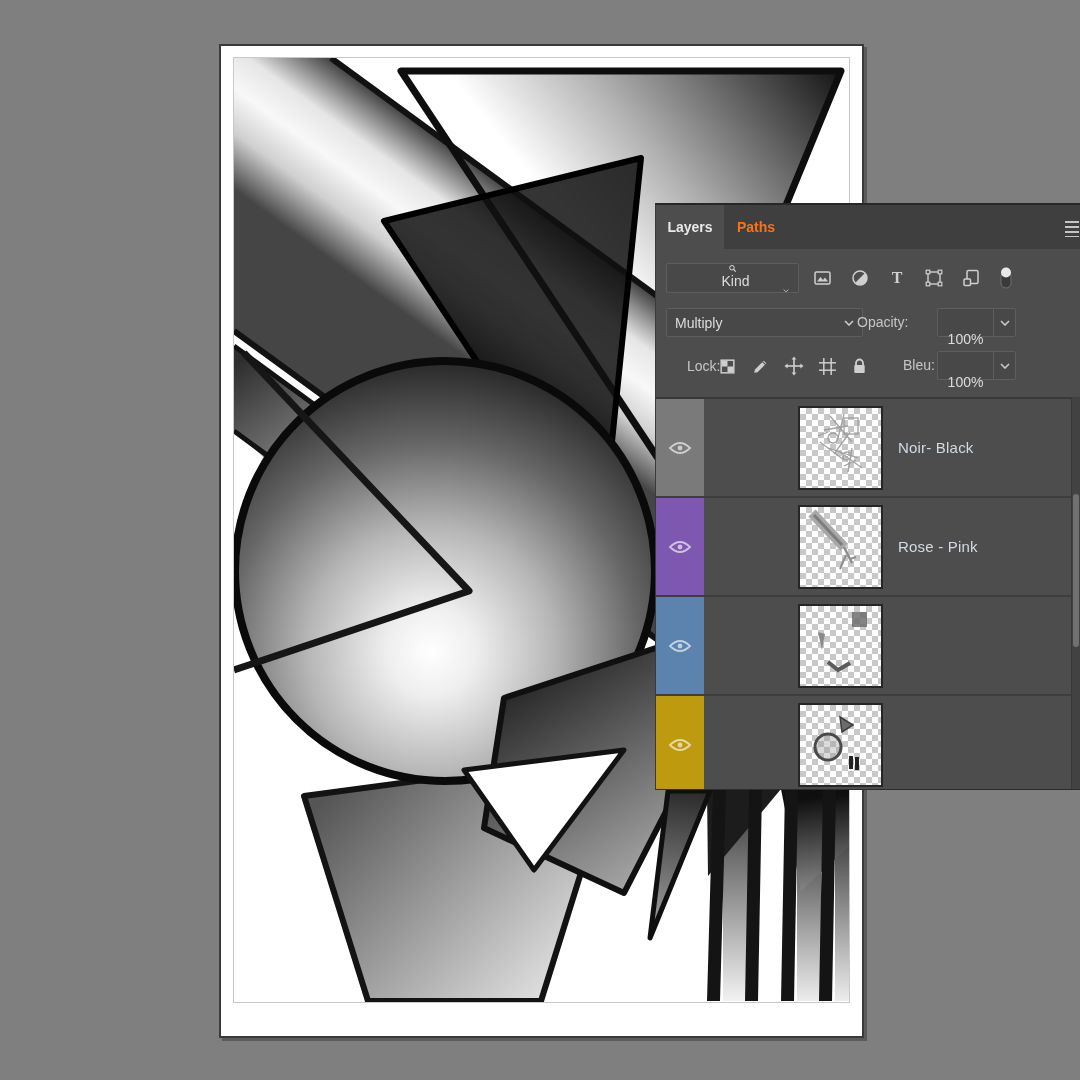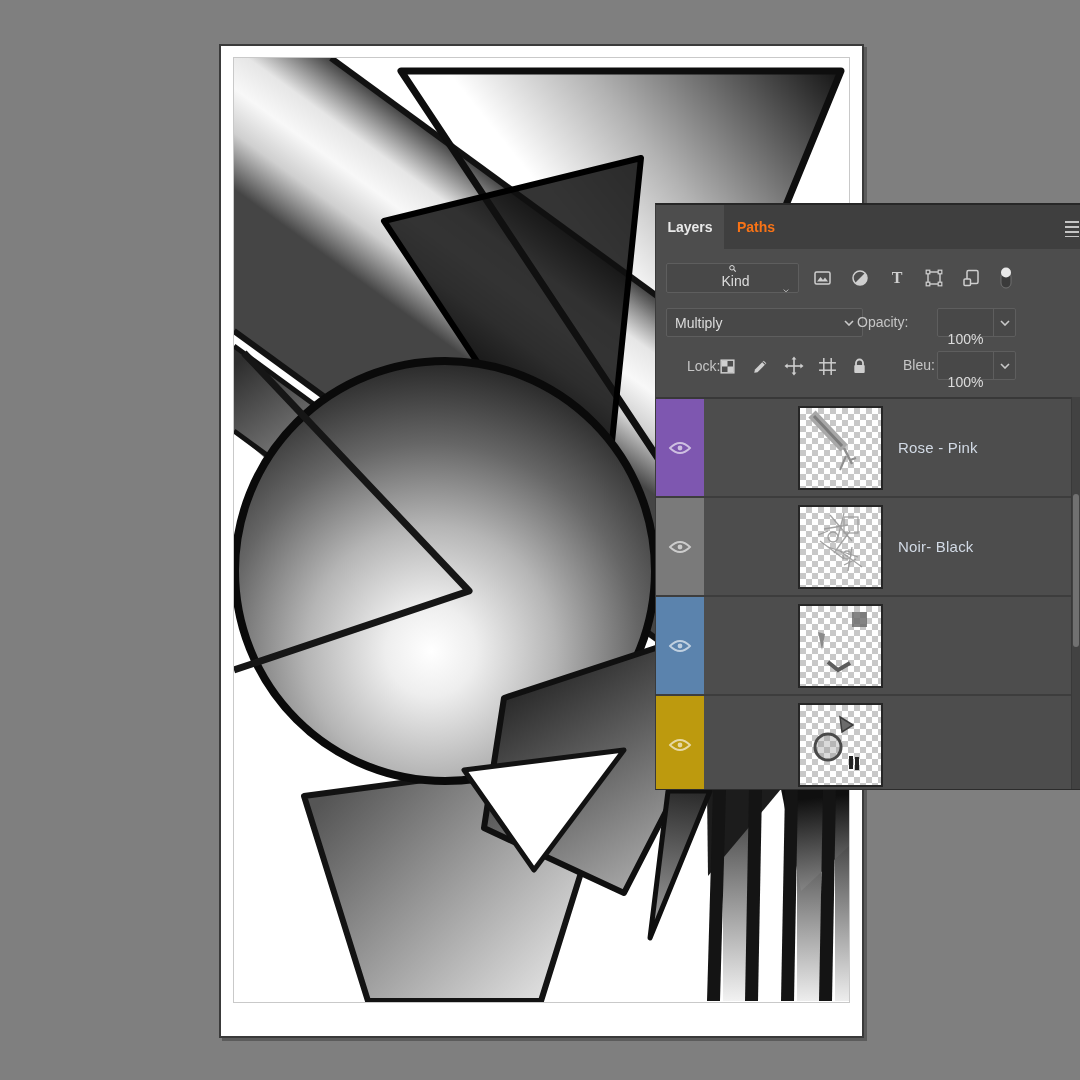--- a/index.html
+++ b/index.html
@@ -249,39 +249,20 @@
       <span class="chevseg">
         <svg width="10" height="6" viewBox="0 0 10 6">
           <polyline points="1,1 5,5 9,1" fill="none" stroke="#c9c9c9" stroke-width="1.6"></polyline>
         </svg>
       </span>
     </div>
 
     <div id="list">
 
       <div class="lrow">
-        <div class="strip" style="background-color: rgb(126, 87, 176);">
-          <svg width="24" height="16" viewBox="0 0 24 16">
-            <path d="M2 8 Q12 -2 22 8 Q12 18 2 8 Z" fill="none" stroke="rgba(255,255,255,0.62)" stroke-width="1.8"></path>
-            <circle cx="12" cy="8" r="2.4" fill="rgba(255,255,255,0.62)"></circle>
-          </svg>
-        </div>
-        <div class="thumb">
-          <svg width="81" height="80" viewBox="0 0 81 80">
-            <line x1="12" y1="6" x2="44" y2="40" stroke="#a8a8a8" stroke-width="10"></line>
-            <line x1="14" y1="8" x2="42" y2="38" stroke="#7d7d7d" stroke-width="3"></line>
-            <path d="M44 40 L52 56" stroke="#8e8e8e" stroke-width="2.5" fill="none"></path>
-            <path d="M46 48 L40 62" stroke="#8e8e8e" stroke-width="2" fill="none"></path>
-            <path d="M50 52 L56 50" stroke="#8e8e8e" stroke-width="2" fill="none"></path>
-          </svg>
-        </div>
-        <div class="lname">Rose - Pink</div>
-      </div>
-
-      <div class="lrow">
         <div class="strip" style="background-color: rgb(122, 122, 122);">
           <svg width="24" height="16" viewBox="0 0 24 16">
             <path d="M2 8 Q12 -2 22 8 Q12 18 2 8 Z" fill="none" stroke="rgba(255,255,255,0.62)" stroke-width="1.8"></path>
             <circle cx="12" cy="8" r="2.4" fill="rgba(255,255,255,0.62)"></circle>
           </svg>
         </div>
         <div class="thumb">
           <svg width="81" height="80" viewBox="0 0 81 80">
             <g stroke="#9a9a9a" stroke-width="1.3" fill="none" opacity="0.9">
               <path d="M30 8 L52 34"></path>
@@ -297,20 +278,39 @@
                 <circle cx="33" cy="30" r="5"></circle>
                 <circle cx="47" cy="48" r="4"></circle>
               <rect x="44" y="10" width="14" height="16"></rect>
             </g>
           </svg>
         </div>
         <div class="lname">Noir- Black</div>
       </div>
 
       <div class="lrow">
+        <div class="strip" style="background-color: rgb(126, 87, 176);">
+          <svg width="24" height="16" viewBox="0 0 24 16">
+            <path d="M2 8 Q12 -2 22 8 Q12 18 2 8 Z" fill="none" stroke="rgba(255,255,255,0.62)" stroke-width="1.8"></path>
+            <circle cx="12" cy="8" r="2.4" fill="rgba(255,255,255,0.62)"></circle>
+          </svg>
+        </div>
+        <div class="thumb">
+          <svg width="81" height="80" viewBox="0 0 81 80">
+            <line x1="12" y1="6" x2="44" y2="40" stroke="#a8a8a8" stroke-width="10"></line>
+            <line x1="14" y1="8" x2="42" y2="38" stroke="#7d7d7d" stroke-width="3"></line>
+            <path d="M44 40 L52 56" stroke="#8e8e8e" stroke-width="2.5" fill="none"></path>
+            <path d="M46 48 L40 62" stroke="#8e8e8e" stroke-width="2" fill="none"></path>
+            <path d="M50 52 L56 50" stroke="#8e8e8e" stroke-width="2" fill="none"></path>
+          </svg>
+        </div>
+        <div class="lname">Rose - Pink</div>
+      </div>
+
+      <div class="lrow">
         <div class="strip" style="background-color: rgb(91, 131, 173);">
           <svg width="24" height="16" viewBox="0 0 24 16">
             <path d="M2 8 Q12 -2 22 8 Q12 18 2 8 Z" fill="none" stroke="rgba(255,255,255,0.62)" stroke-width="1.8"></path>
             <circle cx="12" cy="8" r="2.4" fill="rgba(255,255,255,0.62)"></circle>
           </svg>
         </div>
         <div class="thumb">
           <svg width="81" height="80" viewBox="0 0 81 80">
             <rect x="52" y="6" width="15" height="15" fill="#6f6f6f" opacity="0.85"></rect>
             <path d="M18 26 L25 28 L22 44 Z" fill="#8a8a8a"></path>

